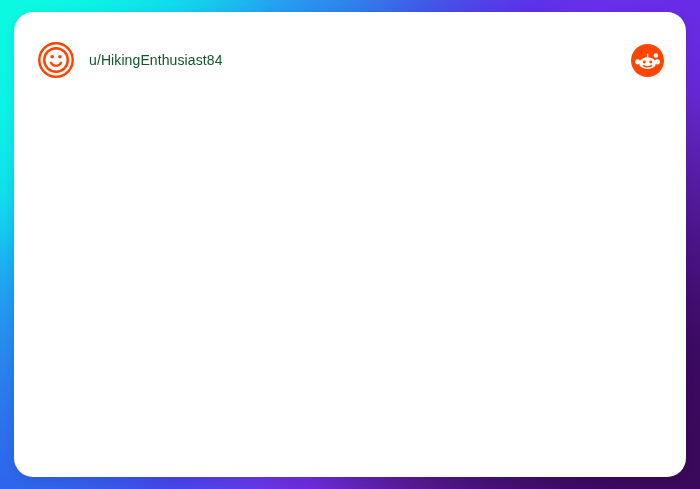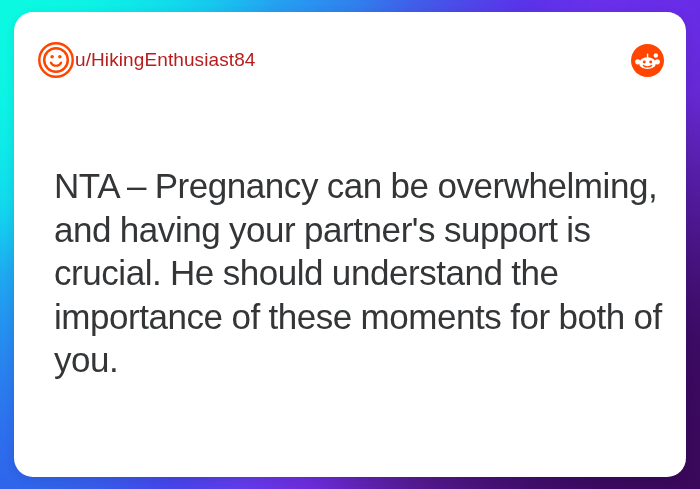--- a/index.html
+++ b/index.html
@@ -78,24 +78,25 @@
   }
 
   #avatar {
     width: 38px;
     height: 38px;
     flex: 0 0 38px;
     display: block;
   }
 
   #username {
+    margin-left: 14px;
     font-family: "Liberation Sans", sans-serif;
-    font-size: 19px;
+    font-size: 14px;
     font-weight: 400;
-    color: #b91c1c;
+    color: #14532d;
     letter-spacing: 0.1px;
     white-space: nowrap;
   }
 
   #header-spacer { flex: 1 1 auto; }
 
   #reddit-logo {
     width: 33px;
     height: 33px;
     flex: 0 0 33px;
@@ -154,16 +155,15 @@
         </g>
         <g fill="#FF4500">
           <circle cx="16.1" cy="21.9" r="1.75"></circle>
           <circle cx="23.9" cy="21.9" r="1.75"></circle>
           <path d="M15.0 26.0 C17.0 28.2 23.0 28.2 25.0 26.0" fill="none" stroke="#FF4500" stroke-width="1.6" stroke-linecap="round"></path>
         </g>
       </svg>
 
     </div>
 
-    <div id="quote-text">NTA – Pregnancy can be overwhelming, and having your partner's support is crucial. He should understand the importance of these moments for both of you.</div>
 
   </div>
 </div>
 
 </body></html>

